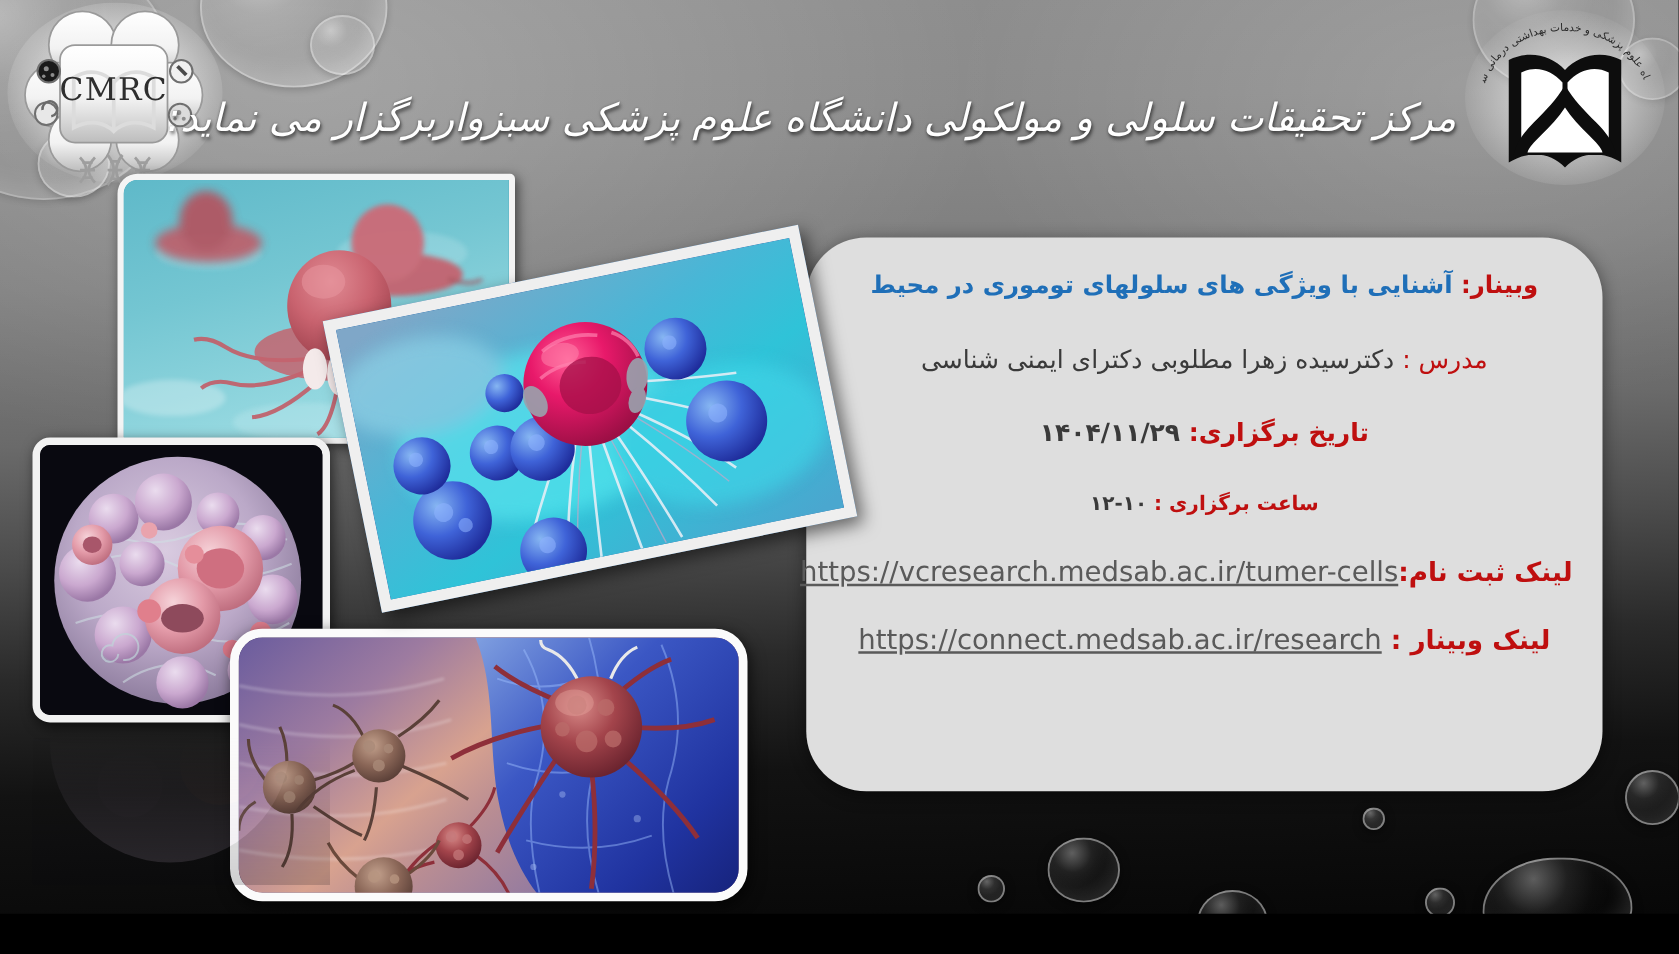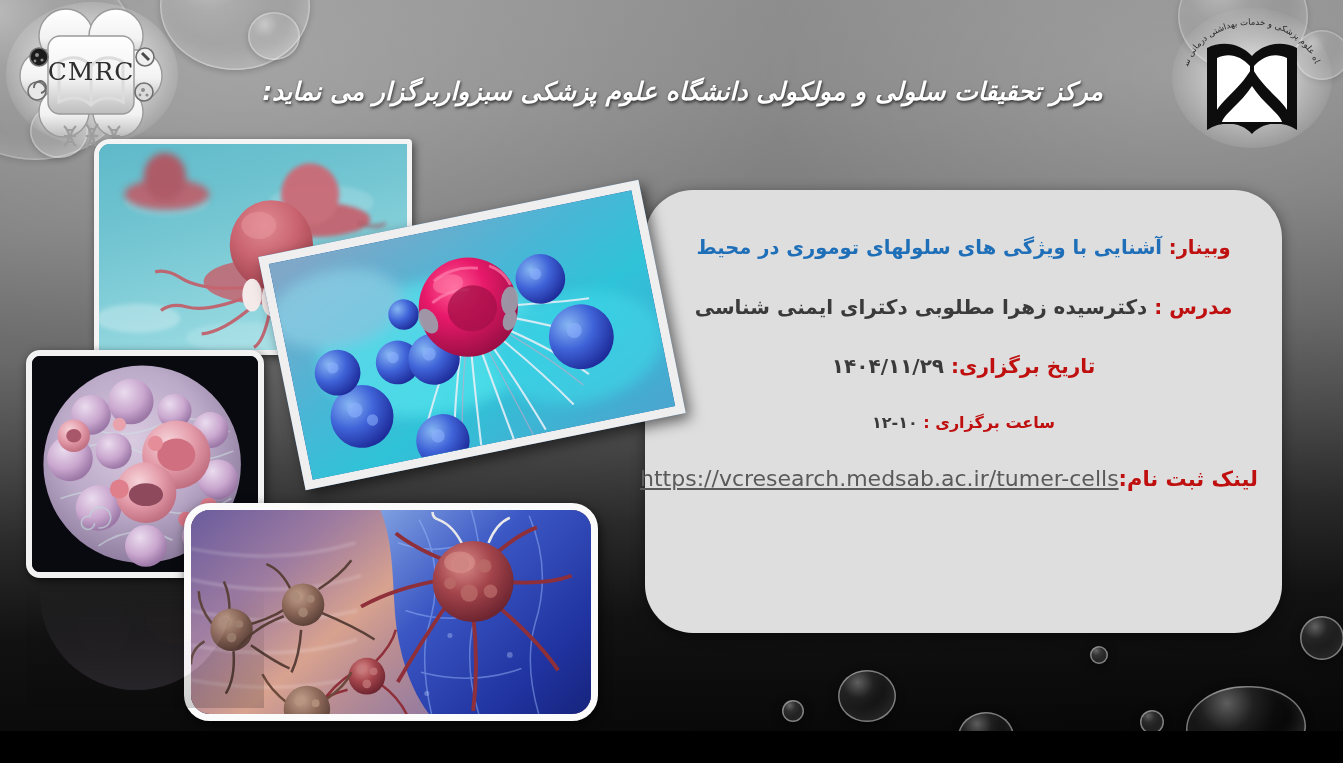--- a/index.html
+++ b/index.html
@@ -52,21 +52,21 @@
 
   
   .unilogo{ position:absolute; right:6px; top:2px; width:170px; height:150px; }
   .unilogo svg{ width:100%; height:100%; display:block; }
 
   
   .header-title{
     position:absolute; left:200px; top:76px; width:965px;
     text-align:center; direction:rtl;
     font-family:"DejaVu Sans","Liberation Sans",sans-serif;
-    font-size:25px; font-weight:bold; font-style:italic;
+    font-size:31px; font-weight:normal; font-style:italic;
     color:#ffffff; letter-spacing:.2px; line-height:1.25;
     text-shadow:1px 2px 3px rgba(0,0,0,.55), 0 0 2px rgba(0,0,0,.35);
     white-space:nowrap;
   }
 
   
   .photo{ position:absolute; overflow:hidden; }
 
   .ph1{
     left:94px; top:139px; width:318px; height:216px;
@@ -105,25 +105,25 @@
     transform:scaleY(-1); z-index:1;
   }
 
   
   .panel{
     position:absolute; left:645px; top:190px; width:637px; height:443px;
     background:#dedede; border-radius:48px;
     box-shadow:0 3px 14px rgba(0,0,0,.45);
     z-index:5;
     direction:rtl; text-align:center;
-    padding:48px 24px 0 24px;
+    padding:28px 24px 0 24px;
   }
   .line{ line-height:1.0; white-space:nowrap; }
   .l-title { font-size:19.5px; font-weight:bold; margin-bottom:39px; }
-  .l-speaker{ font-size:20px; font-weight:bold; margin-bottom:39px; }
+  .l-speaker{ font-size:20px; font-weight:normal; margin-bottom:39px; }
   .l-date   { font-size:20px; font-weight:bold; margin-bottom:39px; }
   .l-time   { font-size:16px; font-weight:bold; margin-bottom:37px; }
   .l-link1  { font-size:21px; font-weight:bold; margin-bottom:32px; }
   .l-link2  { font-size:21px; font-weight:bold; }
 
   .lbl-red  { color:#bf0f0f; }
   .val-blue { color:#1f6fb8; }
   .val-dark { color:#3a3a3a; }
   .url{
     color:#5a5a5a; text-decoration:underline; direction:ltr;
@@ -555,20 +555,24 @@
 
     <div class="line l-time">
       <span class="lbl-red">ساعت برگزاری :</span>
       <span class="val-dark">۱۰-۱۲</span>
     </div>
 
     <div class="line l-link1">
       <span class="lbl-red">لینک ثبت نام:</span><span class="url">https://vcresearch.medsab.ac.ir/tumer-cells</span>
     </div>
 
+    <div class="line l-link2">
+      <span class="lbl-red">لینک وبینار :</span>
+      <span class="url">https://connect.medsab.ac.ir/research</span>
+    </div>
   </div>
 
   <div class="photo ph2">
     <svg class="ph-img" viewBox="0 0 388 238" preserveAspectRatio="none">
       <defs>
         <linearGradient id="bbg" x1="0.1" y1="0" x2="0.9" y2="1">
           <stop offset="0%" stop-color="#7fa7c8"></stop>
           <stop offset="38%" stop-color="#49b6d6"></stop>
           <stop offset="62%" stop-color="#2fc3d8"></stop>
           <stop offset="100%" stop-color="#4aa7cf"></stop>

